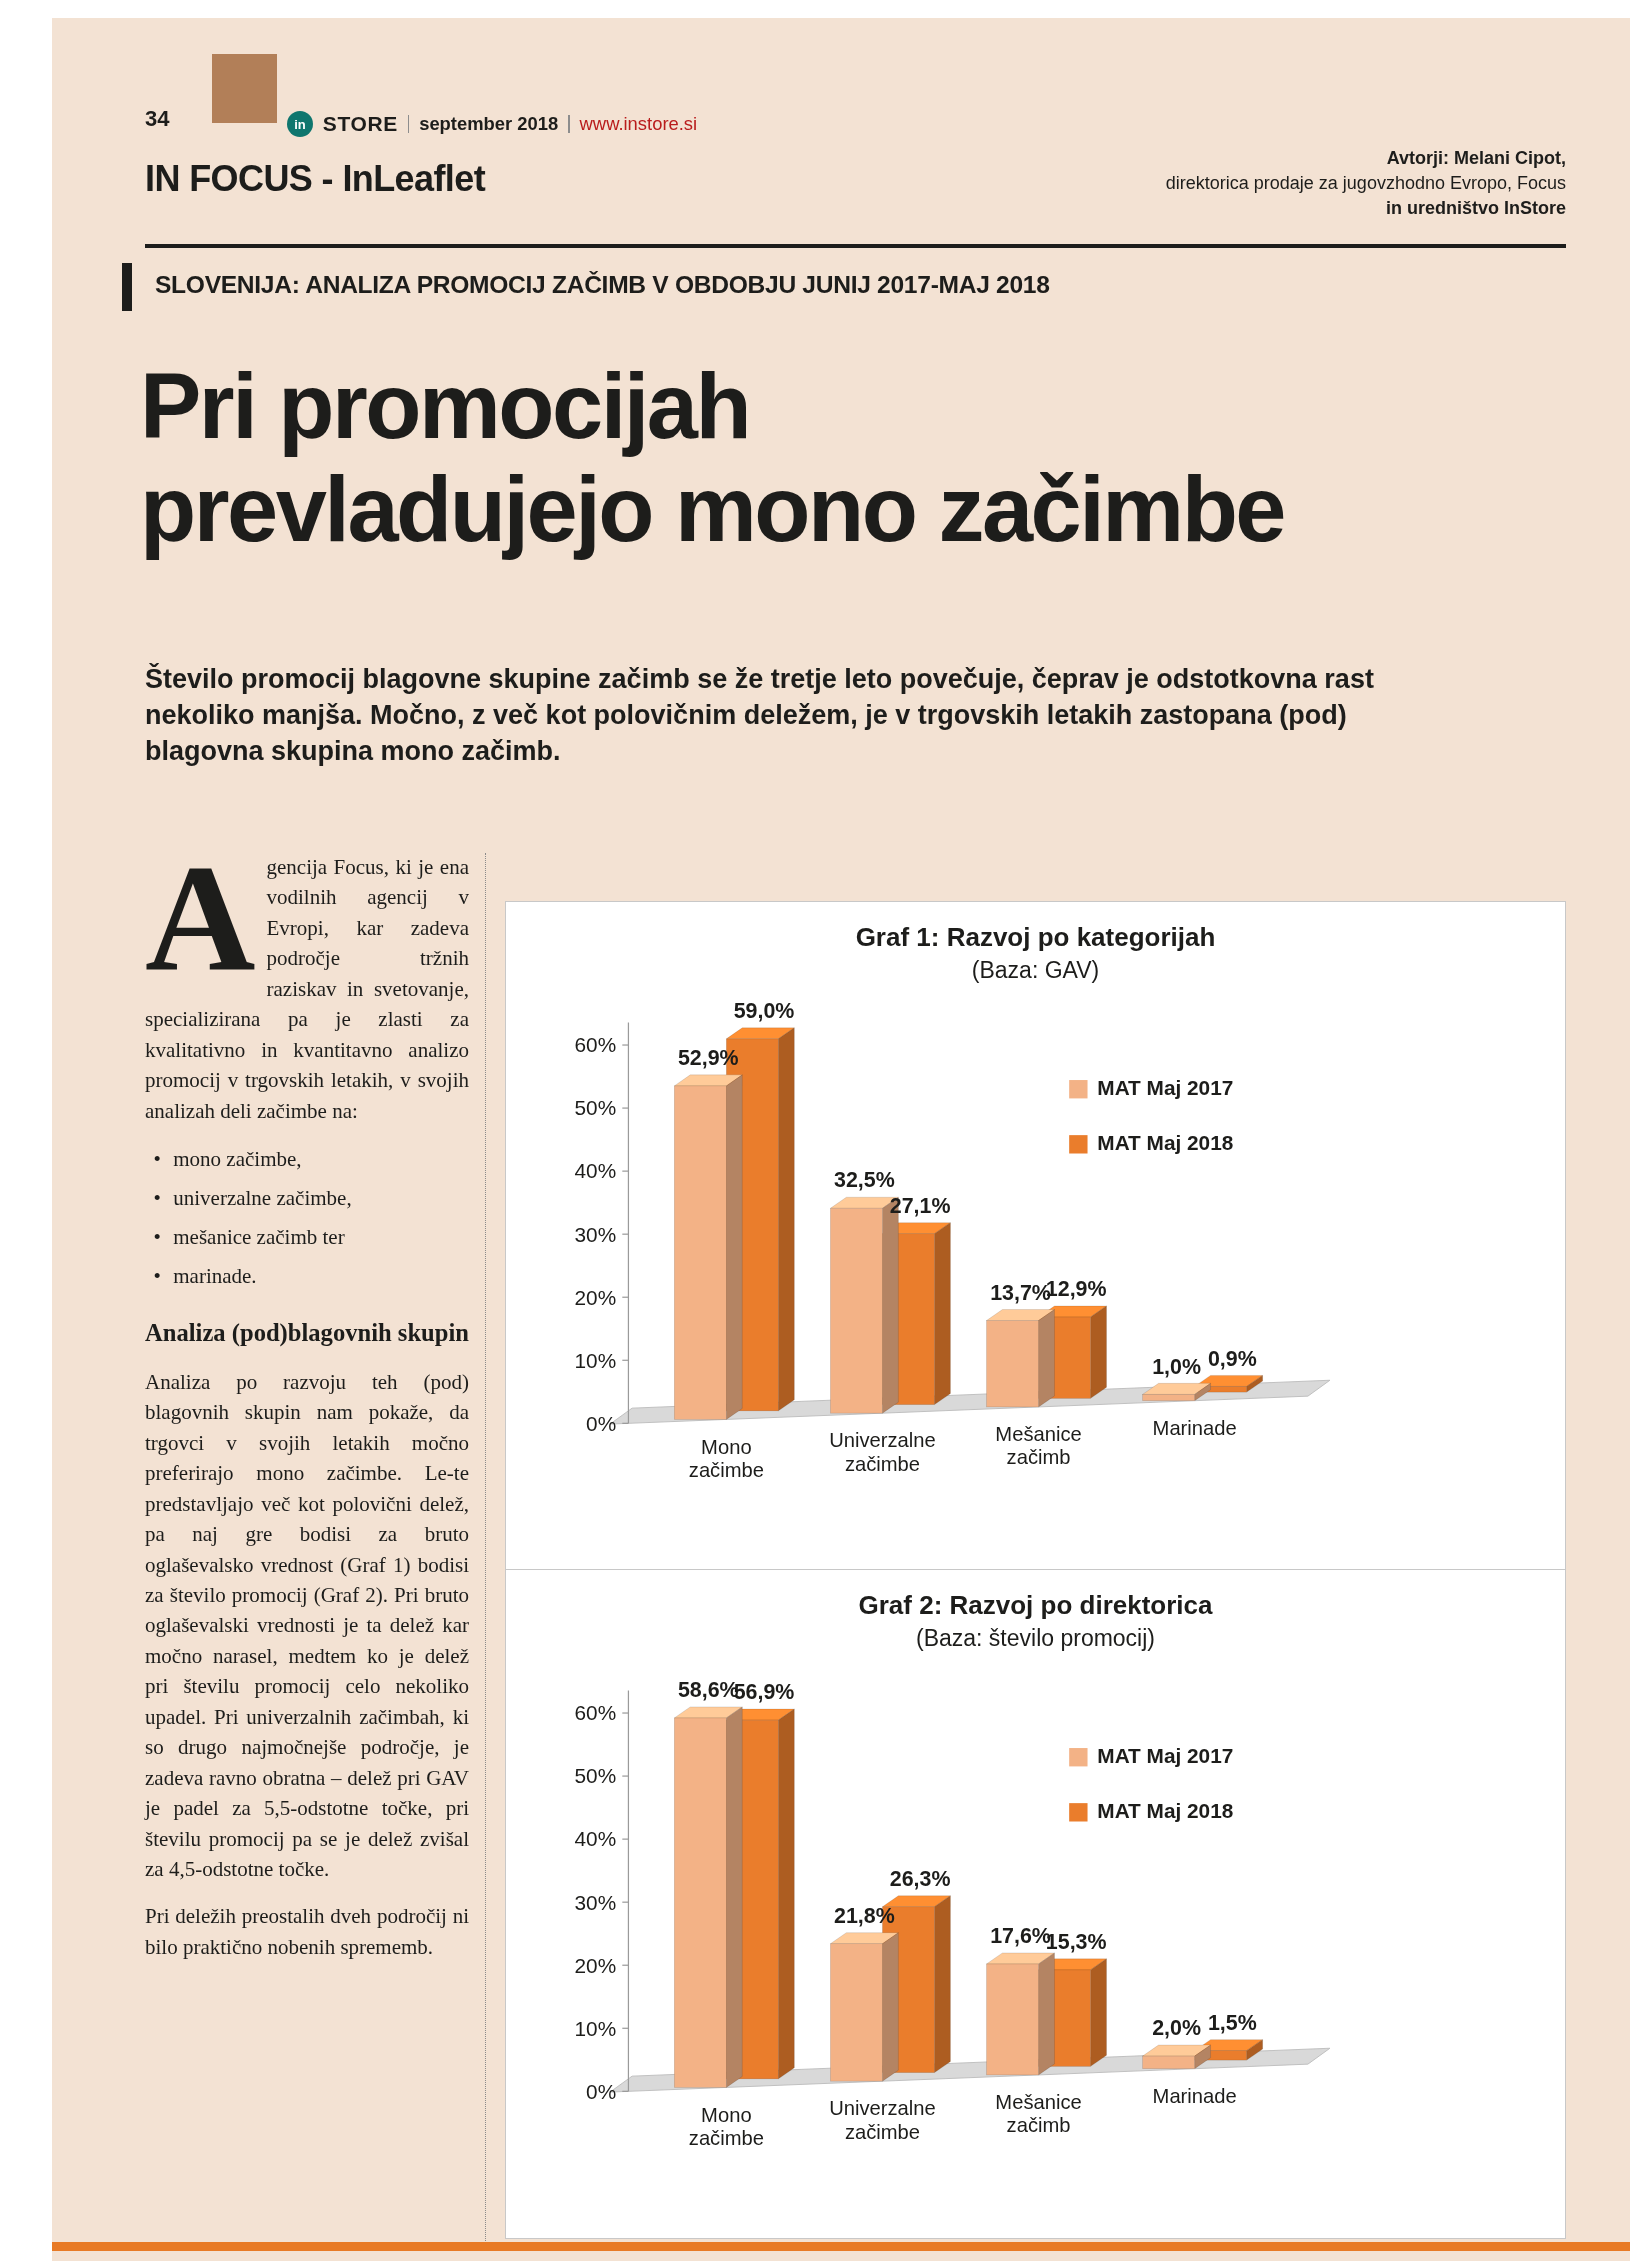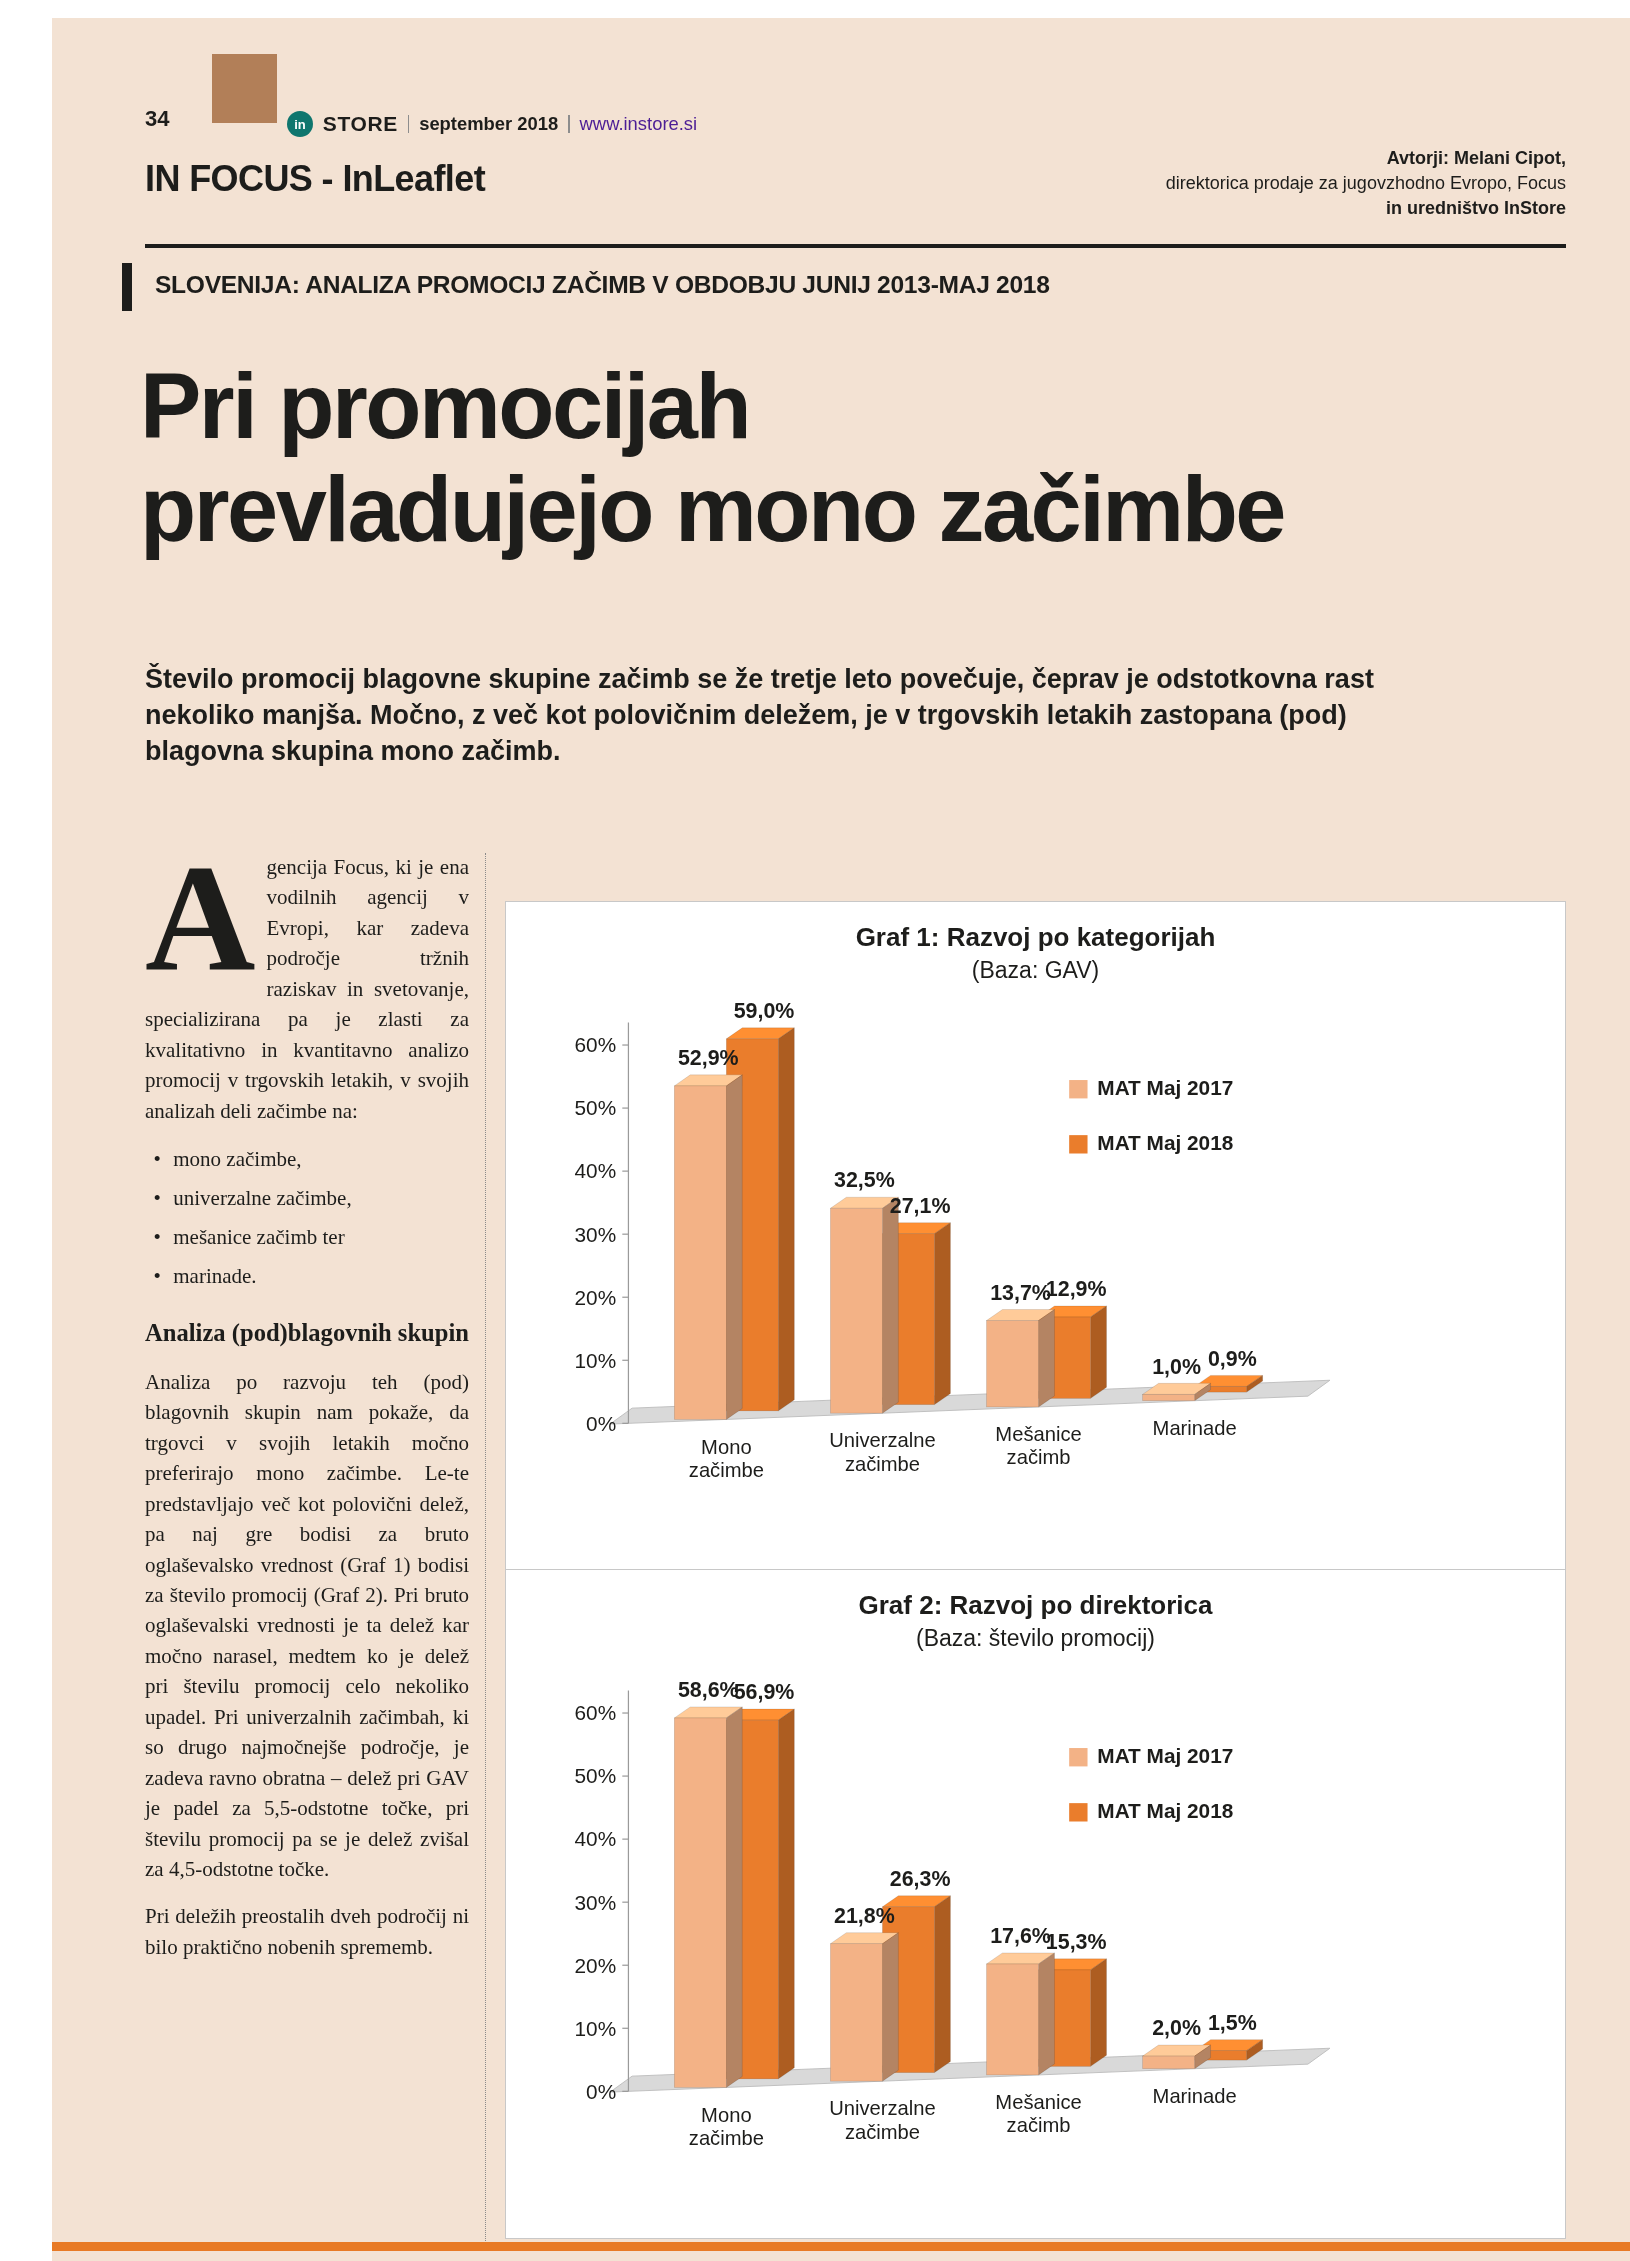--- a/index.html
+++ b/index.html
@@ -12,21 +12,21 @@
 
   
   .page-num{left:145px;top:106px;font-size:22px;font-weight:700;}
   .masthead-square{left:212px;top:54px;width:65px;height:69px;background:#b27f58;}
   .masthead-row{left:287px;top:111px;display:flex;align-items:center;gap:9.8px;font-size:18.4px;}
   .logo-circle{width:26px;height:26px;border-radius:50%;background:#0f766e;color:#fff;
     display:flex;align-items:center;justify-content:center;font-size:13px;font-weight:700;}
   .brand{font-weight:700;font-size:21px;letter-spacing:0.6px;}
   .msep{width:1.8px;height:18.4px;background:#8d8d8d;}
   .mdate{font-weight:700;}
-  .murl{color:#4c1d95;}
+  .murl{color:#b91c1c;}
   .authors{right:64px;top:146px;text-align:right;font-size:18px;line-height:1.38;}
   .authors .b{font-weight:700;}
   .section-title{left:145px;top:158px;font-size:36px;font-weight:700;letter-spacing:-0.6px;}
   .header-rule{left:145px;top:244px;width:1421px;height:4.3px;background:#1d1d1b;}
 
   .kicker-bar{left:122px;top:263px;width:10.4px;height:48px;background:#1d1d1b;}
   .kicker{left:155px;top:271px;font-size:24.6px;font-weight:700;letter-spacing:-0.3px;}
 
   .headline{left:140px;top:355px;font-size:92px;font-weight:700;line-height:1.12;letter-spacing:-2.5px;}
   .lead{left:145px;top:662px;width:1326px;font-size:27px;font-weight:700;line-height:1.33;}
@@ -77,21 +77,21 @@
 <div class="abs authors">
   <div class="b">Avtorji: Melani Cipot,</div>
   <div>direktorica prodaje za jugovzhodno Evropo, Focus</div>
   <div class="b">in uredništvo InStore</div>
 </div>
 
 <div class="abs section-title">IN FOCUS - InLeaflet</div>
 <div class="abs header-rule"></div>
 
 <div class="abs kicker-bar"></div>
-<div class="abs kicker">SLOVENIJA: ANALIZA PROMOCIJ ZAČIMB V OBDOBJU JUNIJ 2013-MAJ 2018</div>
+<div class="abs kicker">SLOVENIJA: ANALIZA PROMOCIJ ZAČIMB V OBDOBJU JUNIJ 2017-MAJ 2018</div>
 
 <div class="abs headline">
   <div>Pri promocijah</div>
   <div>prevladujejo mono začimbe</div>
 </div>
 
 <div class="abs lead">Število promocij blagovne skupine začimb se že tretje leto povečuje, čeprav je odstotkovna rast nekoliko manjša. Močno, z več kot polovičnim deležem, je v trgovskih letakih zastopana (pod) blagovna skupina mono začimb.</div>
 
 <div class="abs article">
   <p class="intro"><span class="dropcap">A</span><span>gencija Focus, ki je ena vodilnih agencij v Evropi, kar zadeva področje tržnih raziskav in svetovanje, specializirana pa je zlasti za kvalitativno in kvantitavno analizo promocij v trgovskih letakih, v svojih analizah deli začimbe na:</span></p>

